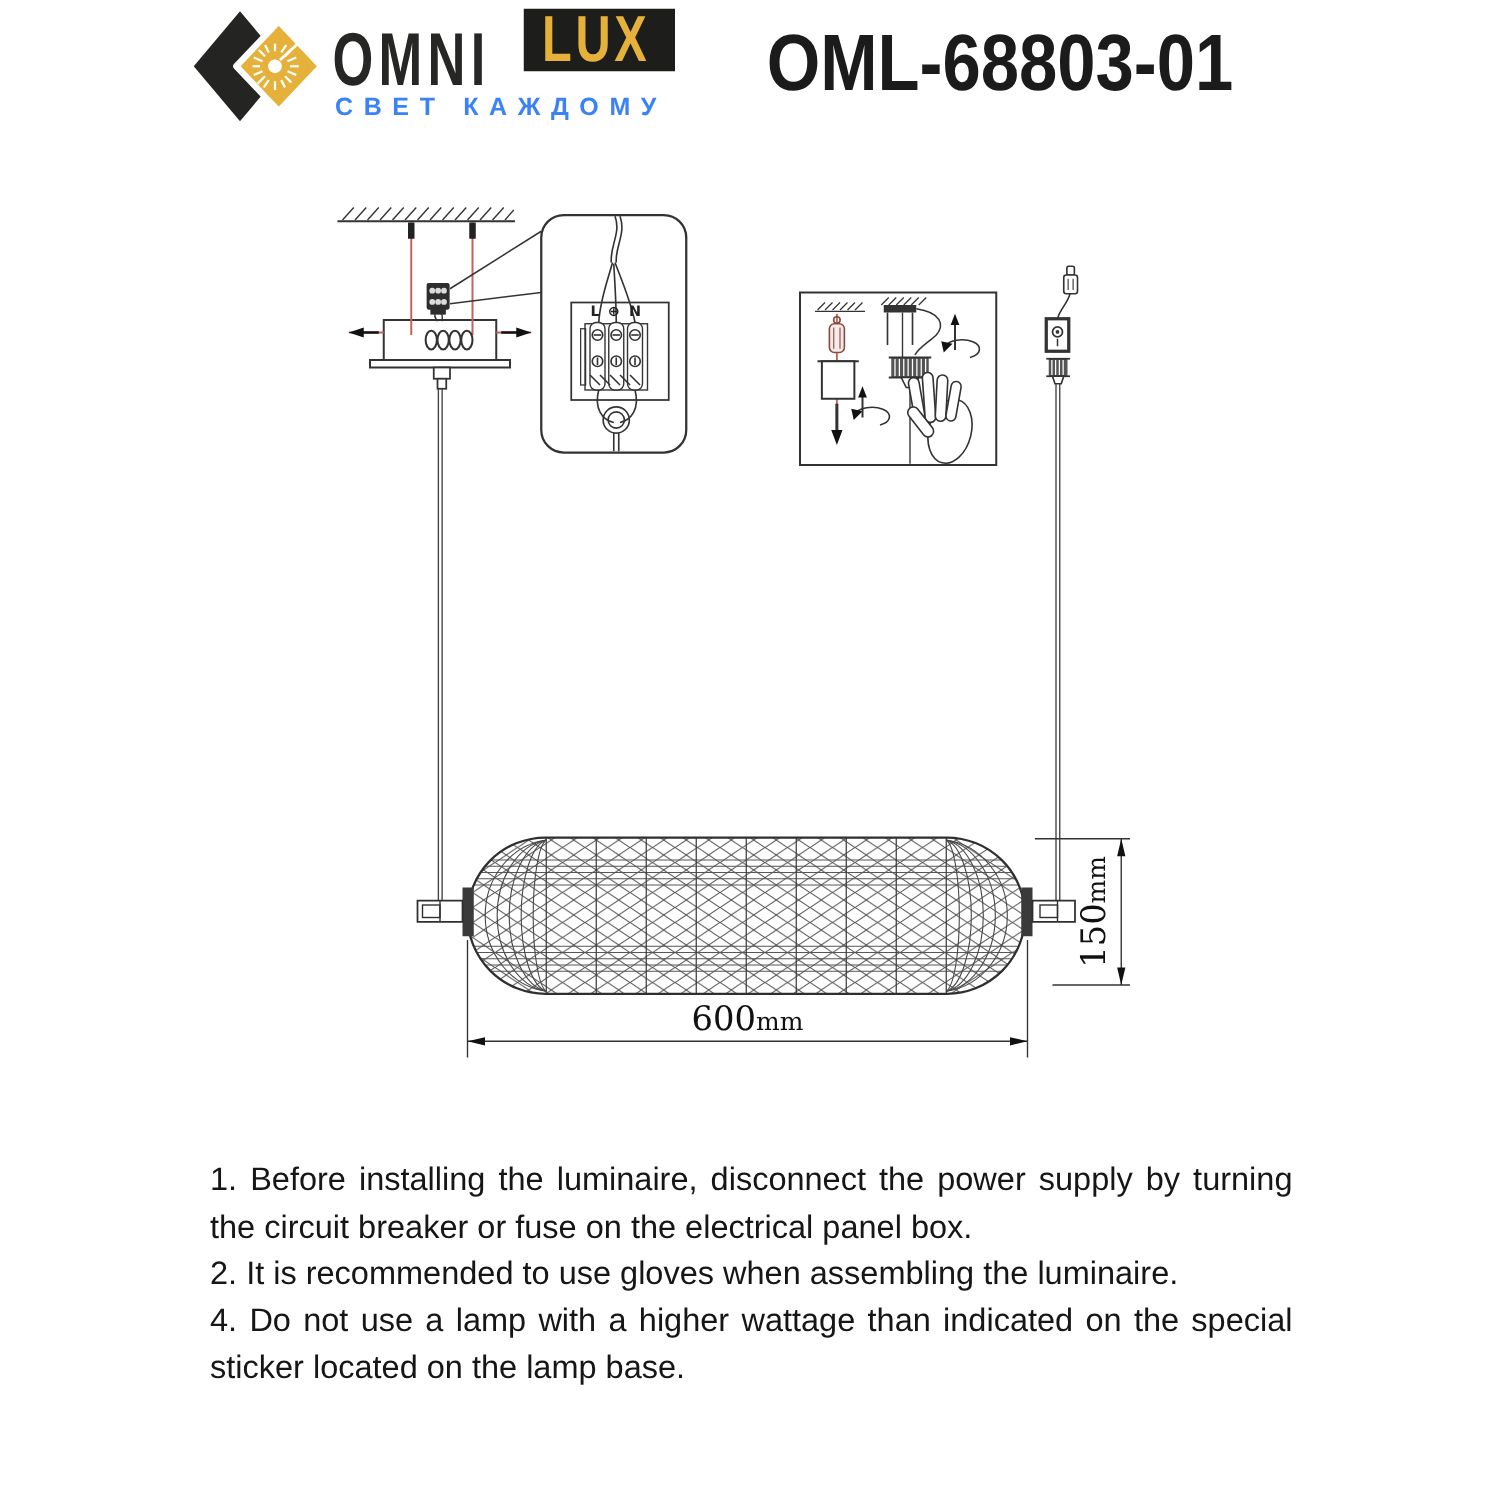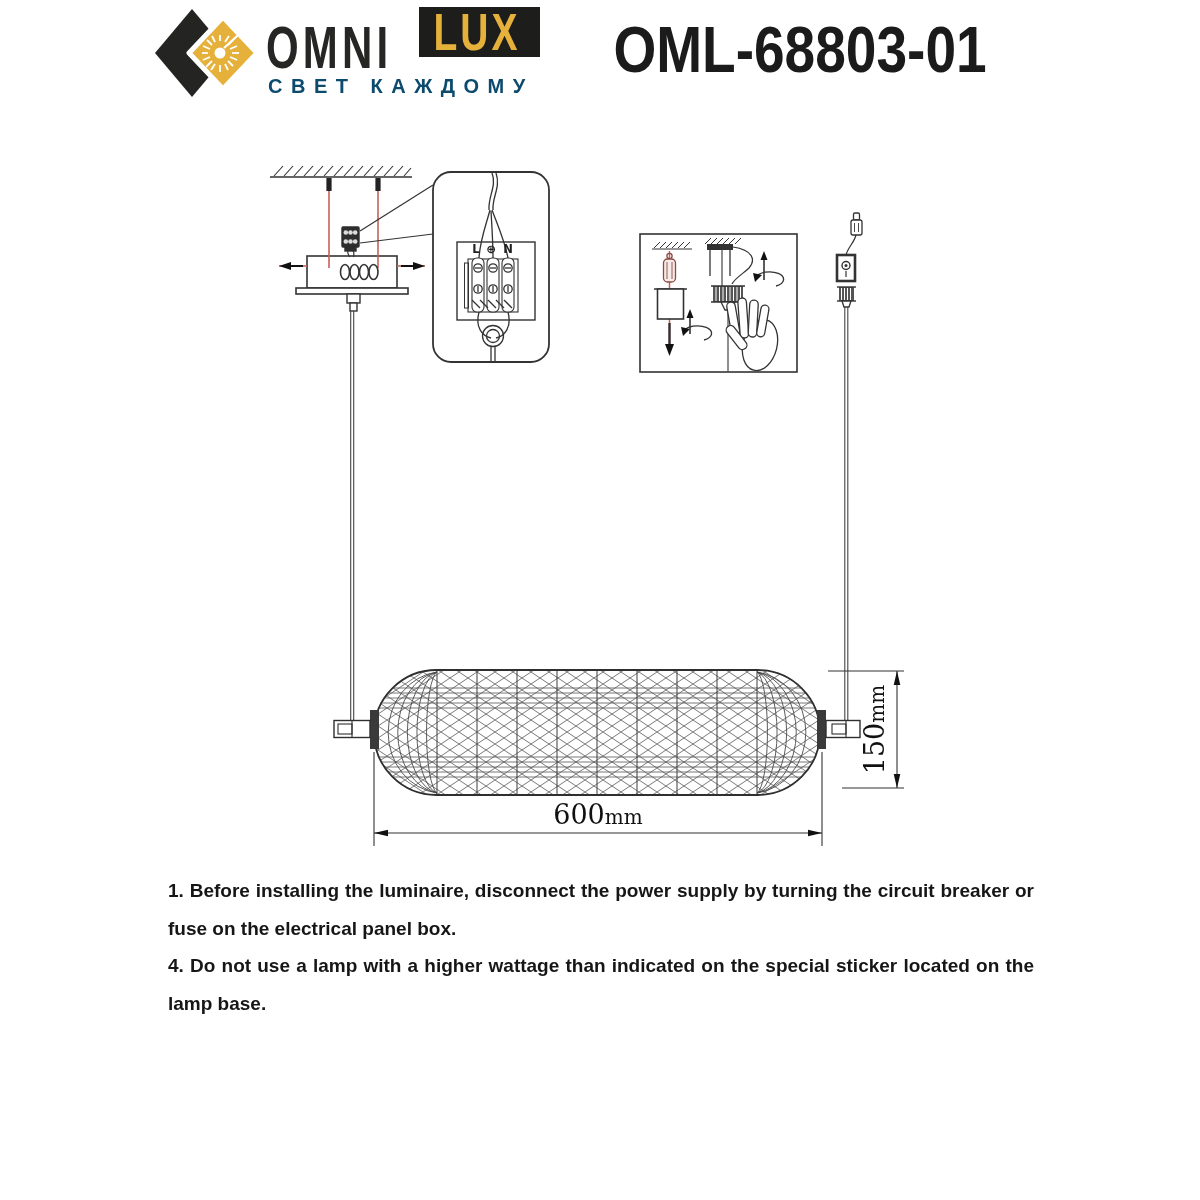--- a/index.html
+++ b/index.html
@@ -8,26 +8,26 @@
   #art{position:absolute;left:0;top:0;z-index:1;}
   .overlay{position:absolute;z-index:2;}
   
   #brand-omni{left:266px;top:18px;font-size:60px;font-weight:700;letter-spacing:6px;
               color:#262625;transform:scaleX(.70);transform-origin:left top;line-height:1;}
   #brand-lux-box{left:419px;top:7px;width:121px;height:50px;background:#1d1d1b;
                  display:flex;align-items:center;}
   #brand-lux{font-size:52px;font-weight:700;letter-spacing:4px;color:#e5b13b;
              transform:scaleX(.75);line-height:1;}
   #brand-tagline{left:268px;top:74px;font-size:20px;font-weight:600;letter-spacing:8.5px;
-                 color:#0c4a6e;white-space:nowrap;line-height:1.2;}
+                 color:#3b82f6;white-space:nowrap;line-height:1.2;}
   #model-number{left:560px;top:14px;width:480px;text-align:center;font-size:64px;
                 font-weight:700;color:#1b1b1b;transform:scaleX(.86);line-height:1.15;}
   
-  #instructions{left:168px;top:872px;width:866px;font-size:19px;line-height:37.5px;
-                color:#161616;font-weight:bold;}
+  #instructions{left:168px;top:925px;width:866px;font-size:26px;line-height:37.5px;
+                color:#161616;}
   #instructions p{margin:0;text-align:justify;text-align-last:left;}
 </style>
 </head>
 <body>
 
 <div id="page">
 
 <svg id="art" width="1200" height="1200" viewBox="0 0 1200 1200">
   <defs>
     <pattern id="mesh" width="18" height="12" patternUnits="userSpaceOnUse">
@@ -387,16 +387,17 @@
 
 <div class="overlay" id="brand-omni">OMNI</div>
 <div class="overlay" id="brand-lux-box">
   <span id="brand-lux">LUX</span>
 </div>
 <div class="overlay" id="brand-tagline">СВЕТ КАЖДОМУ</div>
 <div class="overlay" id="model-number">OML-68803-01</div>
 
 <div class="overlay" id="instructions">
   <p>1. Before installing the luminaire, disconnect the power supply by turning the circuit breaker or fuse on the electrical panel box.</p>
+  <p>2. It is recommended to use gloves when assembling the luminaire.</p>
   <p>4. Do not use a lamp with a higher wattage than indicated on the special sticker located on the lamp base.</p>
 </div>
 
 </div>
 
 </body></html>

